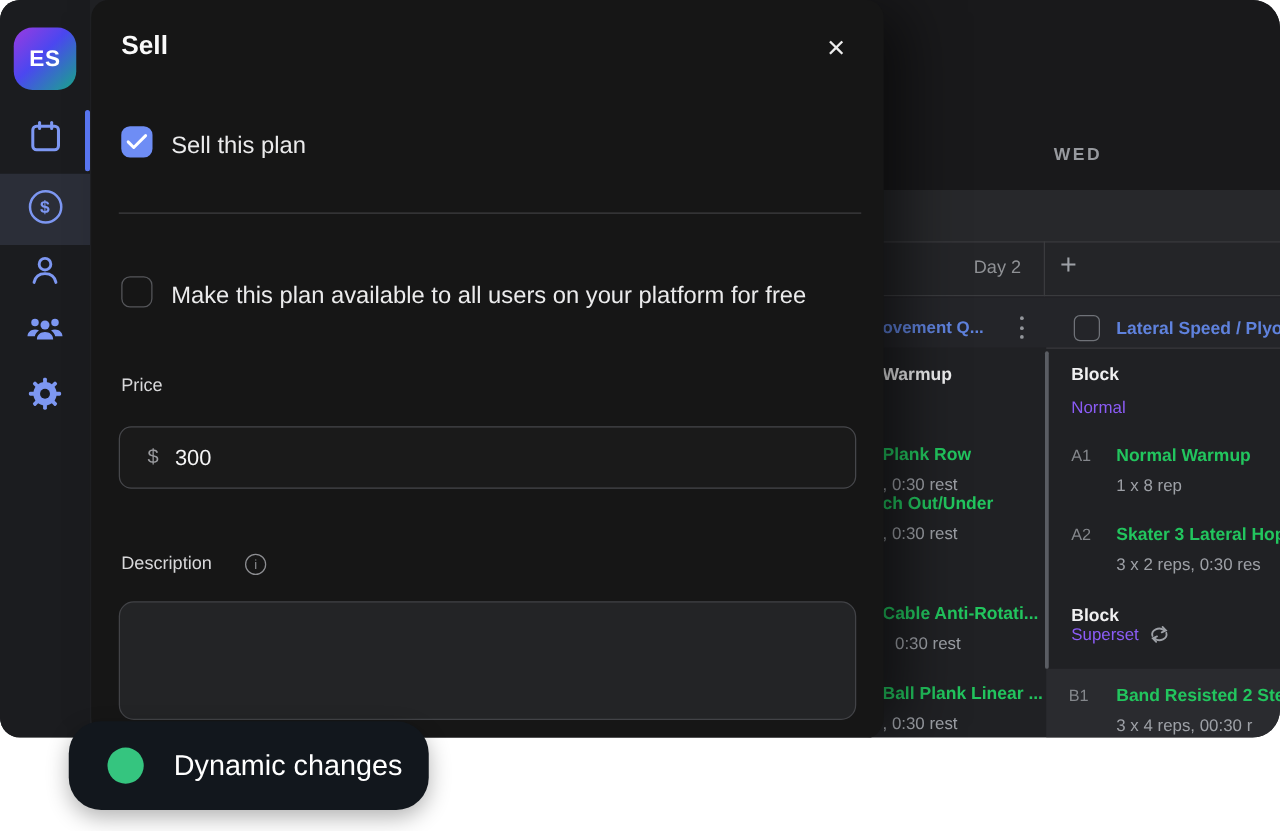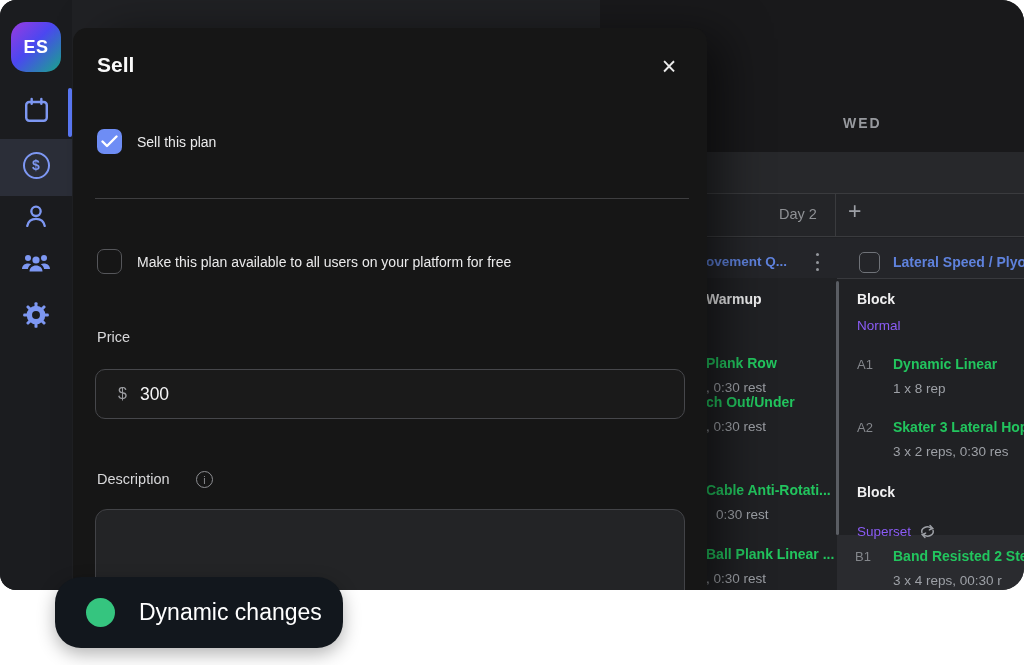--- a/index.html
+++ b/index.html
@@ -48,29 +48,29 @@
             display:flex; align-items:center; justify-content:center;
             color:#fff; font-size:18px; font-weight:bold; letter-spacing:.5px; cursor:pointer; }
   .nav-highlight { position:absolute; left:0; top:139px; width:72px; height:57px; background:#2b2e38; }
   .nav-indicator { position:absolute; left:68px; top:88px; width:4px; height:49px; background:#5b79f7; border-radius:2px; }
   .nav-item { position:absolute; left:0; width:72px; height:48px; display:flex; align-items:center; justify-content:center; cursor:pointer; }
   .icon-dollar-wrap { width:27px; height:27px; border:2px solid #7d97f2; border-radius:50%;
       display:flex; align-items:center; justify-content:center; color:#7d97f2; font-size:14px; font-weight:bold; }
 
   
   .modal { position:absolute; left:73px; top:0; width:634px; height:592px; background:#161616;
-           border-radius:14px 14px 18px 18px; z-index:3; box-shadow:24px 0 48px -10px rgba(0,0,0,.55);margin-top:28px; }
+           border-radius:14px 14px 18px 18px; z-index:3; box-shadow:24px 0 48px -10px rgba(0,0,0,.55); }
   .modal-title { position:absolute; left:24px; top:25px; font-size:21px; font-weight:bold; color:#fafafa; }
   .modal-close { position:absolute; left:578px; top:20px; width:36px; height:36px; display:flex; align-items:center; justify-content:center;
                  font-size:25px; color:#ececec; cursor:pointer; }
   .cb { position:absolute; width:25px; height:25px; border-radius:7px; cursor:pointer; }
   .cb-checked { background:#6e8df5; }
   .cb-checked svg { position:absolute; left:4px; top:6px; }
   .cb-empty { border:1.5px solid #55565a; background:transparent; }
-  .cb-label { position:absolute; font-size:14px; color:#ebebec; white-space:nowrap; }
+  .cb-label { position:absolute; font-size:19px; color:#ebebec; white-space:nowrap; }
   .modal-divider { position:absolute; left:22px; top:170px; width:594px; height:1px; background:#3e3e40; }
   .field-label { position:absolute; font-size:14.5px; color:#d8d8da; }
   .price-box { position:absolute; left:22px; top:341px; width:590px; height:50px; border:1px solid #46474b; border-radius:10px;
                background:#1a1a1a; display:flex; align-items:center; }
   .price-currency { margin-left:22px; font-size:16px; color:#9b9ca0; }
   .price-input { margin-left:13px; border:none; outline:none; background:transparent; color:#f5f5f6; font-size:17.5px;
                  font-family:"Liberation Sans", sans-serif; width:480px; }
   .info-icon { position:absolute; left:123px; top:443px; width:17px; height:17px; border:1.5px solid #8d8e92; border-radius:50%;
                display:flex; align-items:center; justify-content:center; font-size:10.5px; color:#8d8e92; }
   .desc-box { position:absolute; left:22px; top:481px; width:590px; height:95px; border:1px solid #424347; border-radius:12px;
@@ -132,32 +132,32 @@
       </div>
 
       <div class="wk-checkbox"></div>
       <div class="pos w-title" style="left:893px; top:254px; font-size:14px;">Lateral Speed / Plyo</div>
 
       <div class="pos blk-label" style="left:857px; top:291px;">Block</div>
       <div class="pos blk-type" style="left:857px; top:318px;">Normal</div>
 
       <div class="pos ex-tag" style="left:857px; top:357px;">A1</div>
       <div class="pos" style="left:893px; top:356px;">
-        <div class="ex-name">Dynamic Linear</div>
+        <div class="ex-name">Normal Warmup</div>
         <div class="ex-detail" style="margin-top:9px;">1 x 8 rep</div>
       </div>
 
       <div class="pos ex-tag" style="left:857px; top:420px;">A2</div>
       <div class="pos" style="left:893px; top:419px;">
         <div class="ex-name">Skater 3 Lateral Hop</div>
         <div class="ex-detail" style="margin-top:9px;">3 x 2 reps,  0:30 res</div>
       </div>
 
       <div class="pos blk-label" style="left:857px; top:484px;">Block</div>
-      <div class="pos blk-type" style="left:857px; top:524px;align-items:center;">
+      <div class="pos blk-type" style="left:857px; top:500px;align-items:center;">
         <span>Superset</span>
         <span class="cycle-icon">
           <svg width="17" height="15" viewBox="0 0 20 17" fill="none" stroke="#9da0a6" stroke-width="1.7" stroke-linecap="round">
             <path d="M3.5 10 A 6.5 5.5 0 0 1 14.5 4.8"></path>
             <path d="M13 1.5 L 16.2 4.9 L 12.2 6.6" fill="none"></path>
             <path d="M16.5 7 A 6.5 5.5 0 0 1 5.5 12.2"></path>
             <path d="M7 15.5 L 3.8 12.1 L 7.8 10.4" fill="none"></path>
           </svg>
         </span>
       </div>

